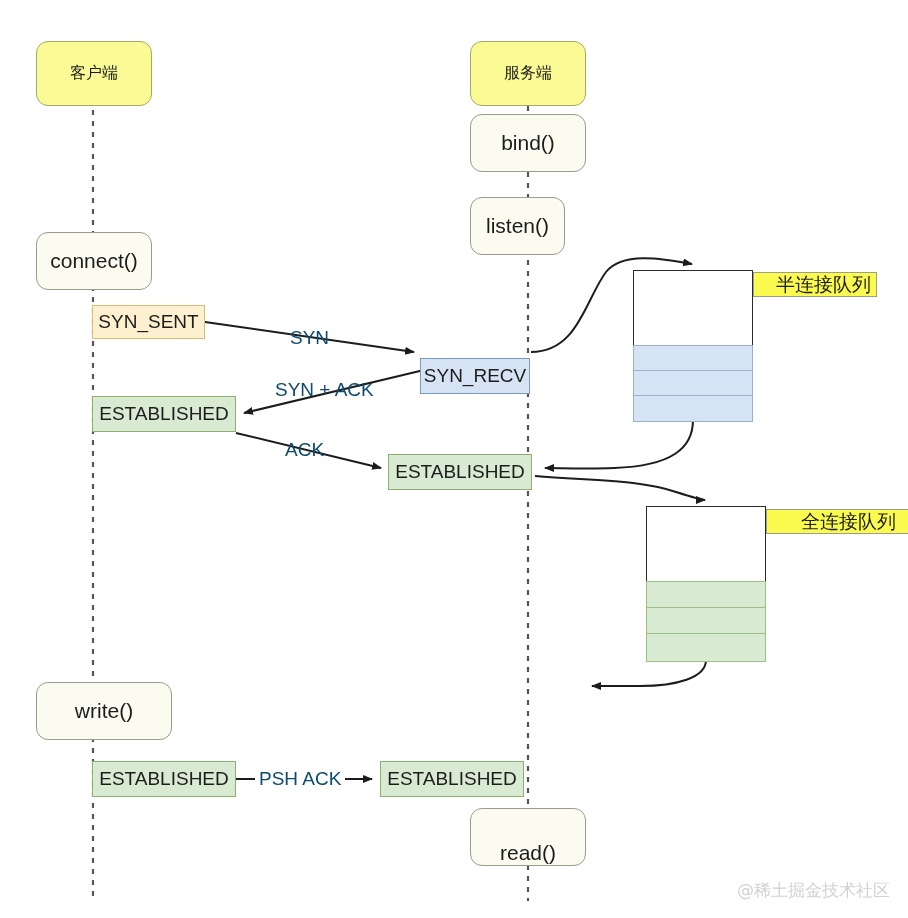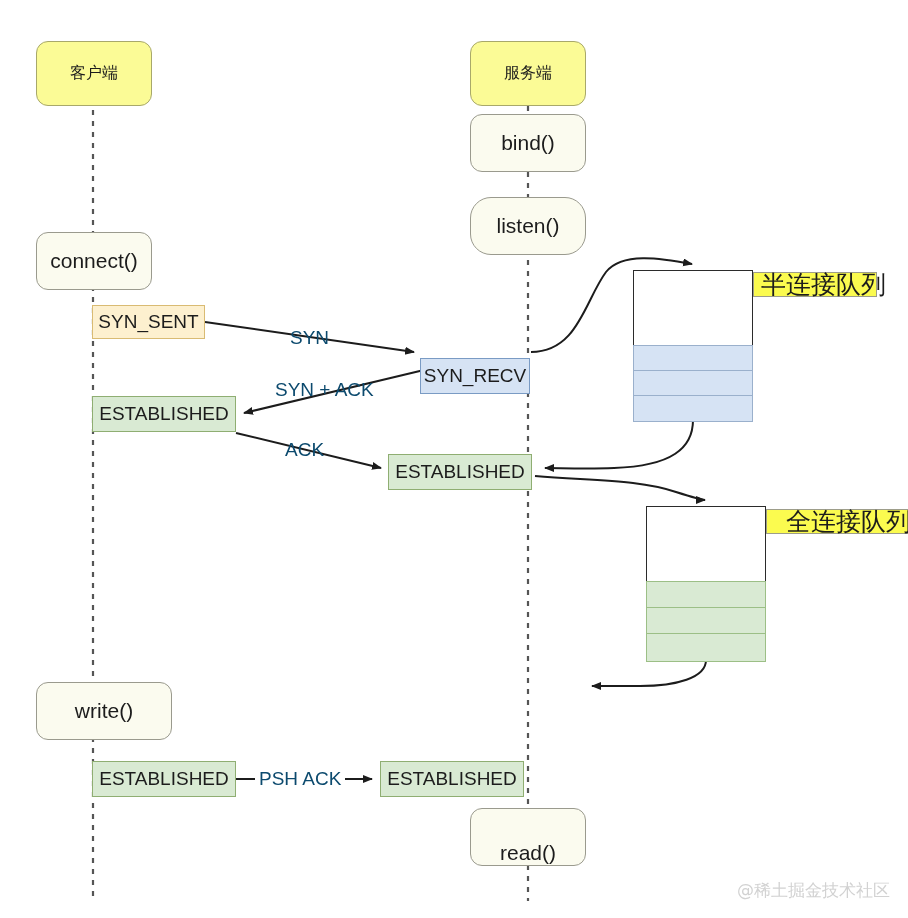--- a/index.html
+++ b/index.html
@@ -79,21 +79,21 @@
   .qslot.green {
     border-color: #9cbf86;
     background: #d9ead3;
   }
   
   .qtitle {
     position: absolute;
     box-sizing: border-box;
     border: 1.3px solid #9d9d8a;
     background: #fbfb4f;
-    font-size: 25px;
+    font-size: 19px;
     color: #1c1c1c;
     display: flex;
     align-items: center;
     justify-content: center;
     white-space: nowrap;
     font-family: "DejaVu Sans", "Liberation Sans", sans-serif;
     padding-left: 17px;
   }
   
   .elabel {
@@ -172,21 +172,21 @@
   </div>
 
   <div class="node actor" style="left:470px; top:114px; width:116px; height:58px;">
     <span>bind()</span>
   </div>
 
   <div class="node actor head" style="left:470px; top:41px; width:116px; height:65px;">
     <span class="cjk">服务端</span>
   </div>
 
-  <div class="node actor" style="left:470px; top:197px; width:116px; height:58px;border-radius:21px;">
+  <div class="node actor" style="left:470px; top:197px; width:95px; height:58px;">
     <span>listen()</span>
   </div>
 
   <div class="node state blue" style="left:420px; top:334px; width:110px; height:36px;">
     <span>SYN_RECV</span>
   </div>
 
   <div class="node state" style="left:388px; top:454px; width:144px; height:36px;">
     <span>ESTABLISHED</span>
   </div>

